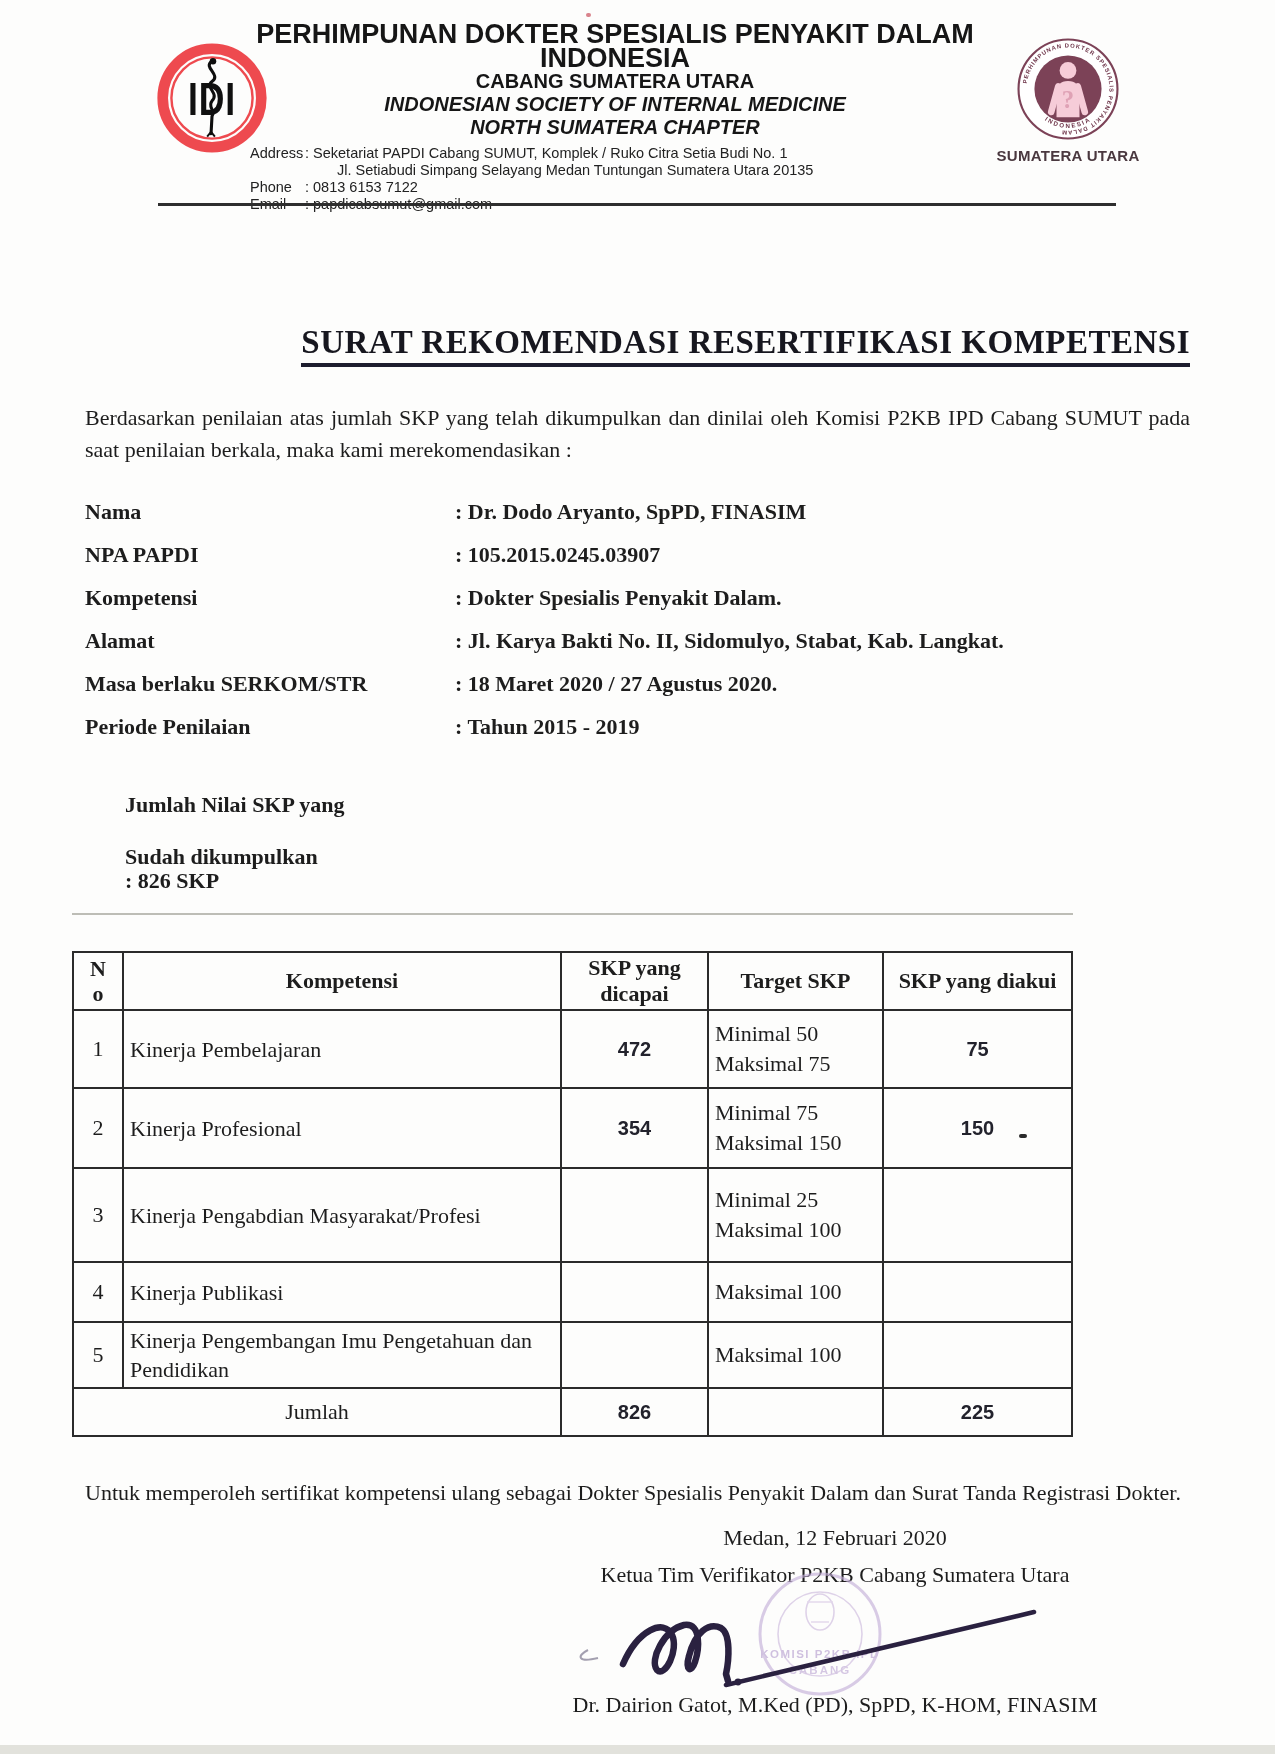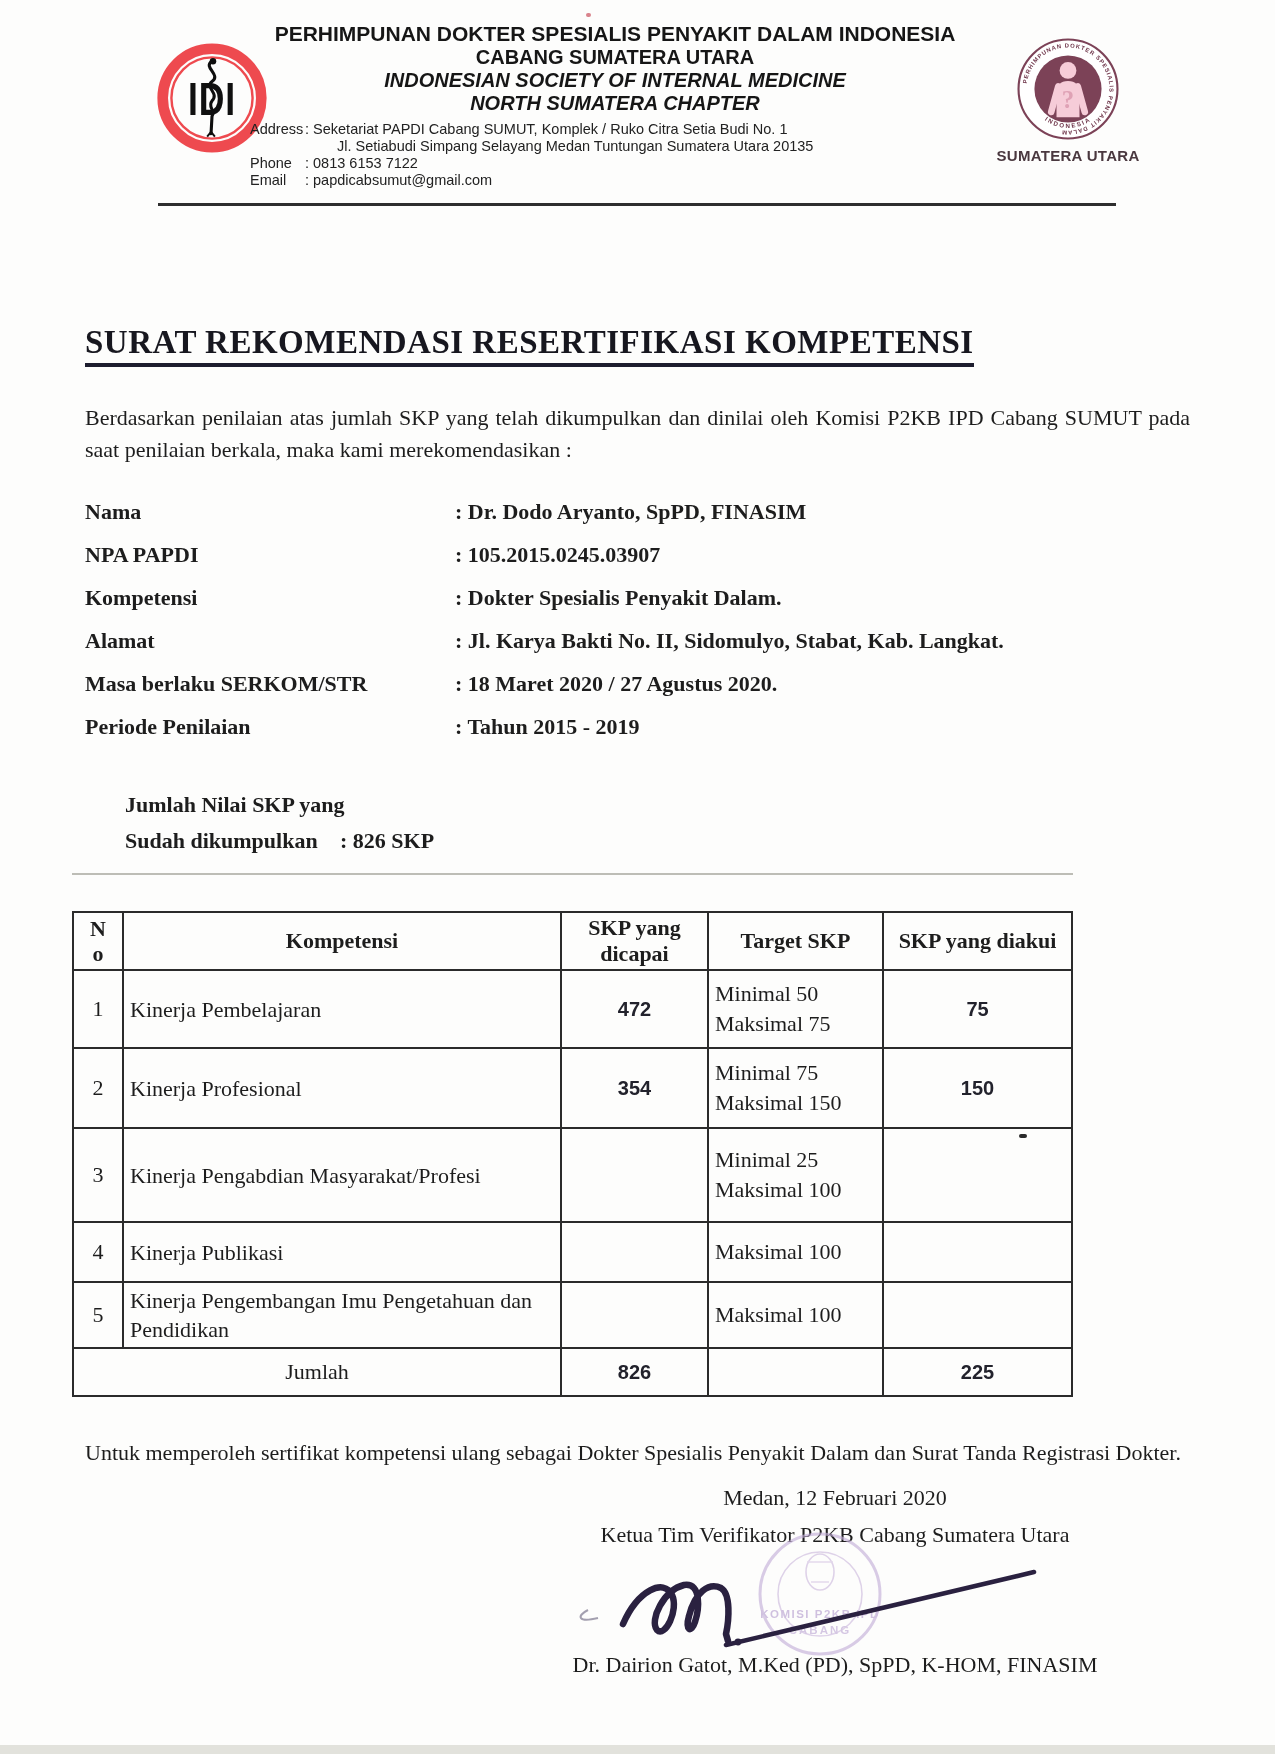--- a/index.html
+++ b/index.html
@@ -5,42 +5,42 @@
   html,body{margin:0;padding:0;background:#888;}
   .page{
     position:relative;width:1275px;height:1754px;margin:0 auto;
     background:#fdfdfc;overflow:hidden;color:#1d1d1d;
     font-family:"Liberation Serif","DejaVu Serif",serif;
   }
   
   .idi-logo{position:absolute;left:154px;top:40px;width:116px;height:116px;}
   .head-text{position:absolute;left:225px;top:22px;width:780px;text-align:center;
     font-family:"Liberation Sans","DejaVu Sans",sans-serif;color:#161616;}
-  .org1{font-size:21px;font-weight:bold;line-height:24px;text-align:center;}
+  .org1{font-size:27px;font-weight:bold;line-height:24px;text-align:center;}
   .org2{font-size:20px;font-weight:bold;line-height:23px;}
   .org3,.org4{font-size:20px;font-weight:bold;font-style:italic;line-height:23px;}
   .addr{margin:6px 0 0 25px;text-align:left;font-size:14.5px;line-height:17px;color:#222;}
   .addr-row{display:flex;}
   .addr-label{width:55px;flex:none;}
   .addr-cont{padding-left:32px;}
   .right-seal{position:absolute;left:988px;top:36px;width:160px;text-align:center;}
   .seal-caption{margin-top:1px;font-family:"Liberation Sans","DejaVu Sans",sans-serif;
     font-weight:bold;font-size:15px;color:#4a383f;letter-spacing:.3px;}
   .head-rule{position:absolute;left:158px;top:203px;width:958px;height:3px;background:#2e2e2e;}
   
   .content{position:absolute;left:85px;top:322px;width:1105px;}
-  .title{text-align:left;font-size:33px;font-weight:bold;letter-spacing:.5px;color:#17171f;line-height:40px;}
+  .title{text-align:right;font-size:33px;font-weight:bold;letter-spacing:.5px;color:#17171f;line-height:40px;}
   .title span{border-bottom:4px solid #1d1d2e;padding-bottom:3px;}
   .doc-no{text-align:center;font-size:27px;font-weight:bold;margin-top:14px;color:#17171f;}
   .intro{margin-top:40px;font-size:22px;line-height:32px;text-align:justify;}
   .fields{margin-top:34px;}
   .frow{display:flex;font-weight:bold;font-size:22px;height:22px;margin-bottom:21px;align-items:flex-start;line-height:24px;}
   .flabel{width:370px;flex:none;}
   .skp-sum{margin-top:56px;margin-left:40px;font-weight:bold;font-size:22px;line-height:24px;}
-  .skp-l2{display:flex;margin-top:12px;}
+  .skp-l2{display:flex;margin-top:28px;flex-direction:column;}
   .skp-l2-label{width:215px;flex:none;}
   
   .table-topline{height:2px;background:#bdbdb6;width:1001px;margin:20px 0 10px -13px;}
   table.skp{border-collapse:collapse;width:1001px;margin-left:-13px;font-size:22px;table-layout:fixed;margin-top:36px;}
   table.skp th,table.skp td{border:2px solid #2b2b2b;vertical-align:middle;padding:2px 6px;}
   th{font-weight:bold;line-height:26px;}
   .c-no{width:50px;text-align:center;}
   .c-akt{width:438px;}
   .c-dic{width:147px;}
   .c-tgt{width:175px;}

